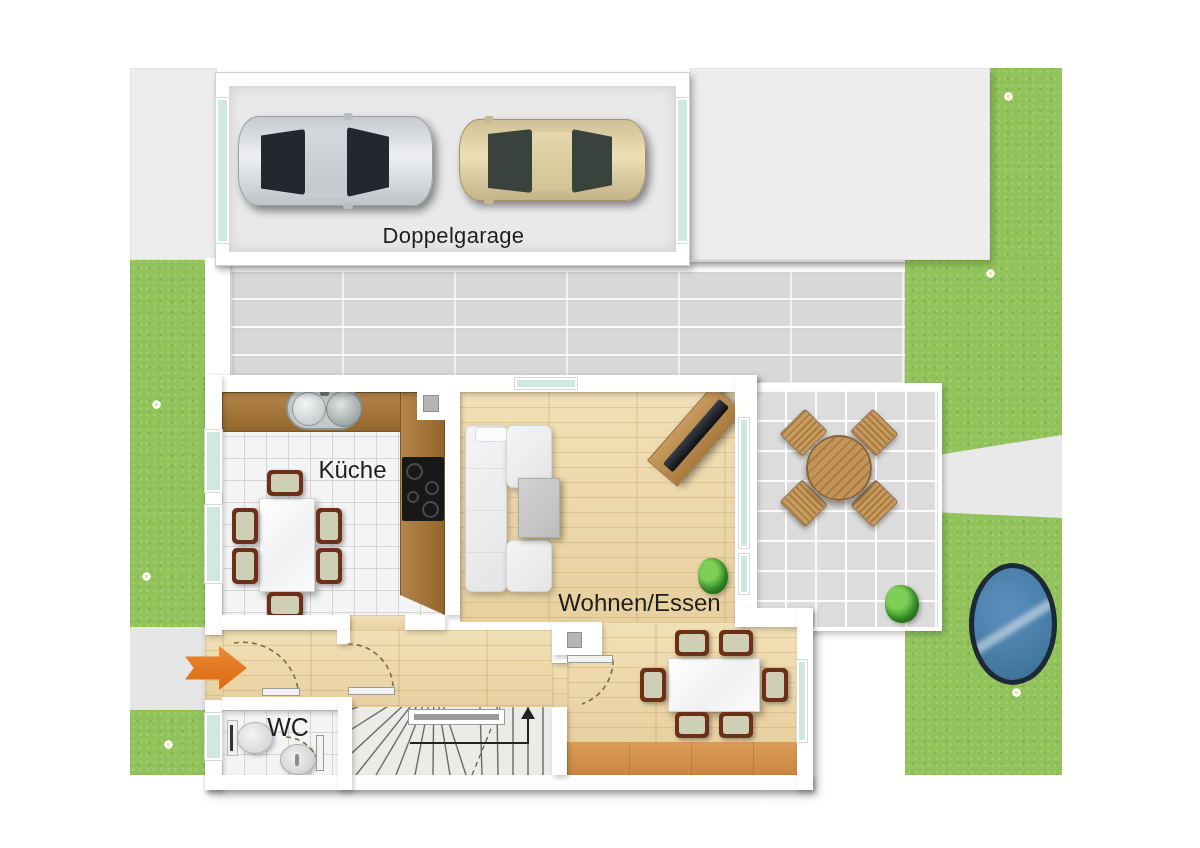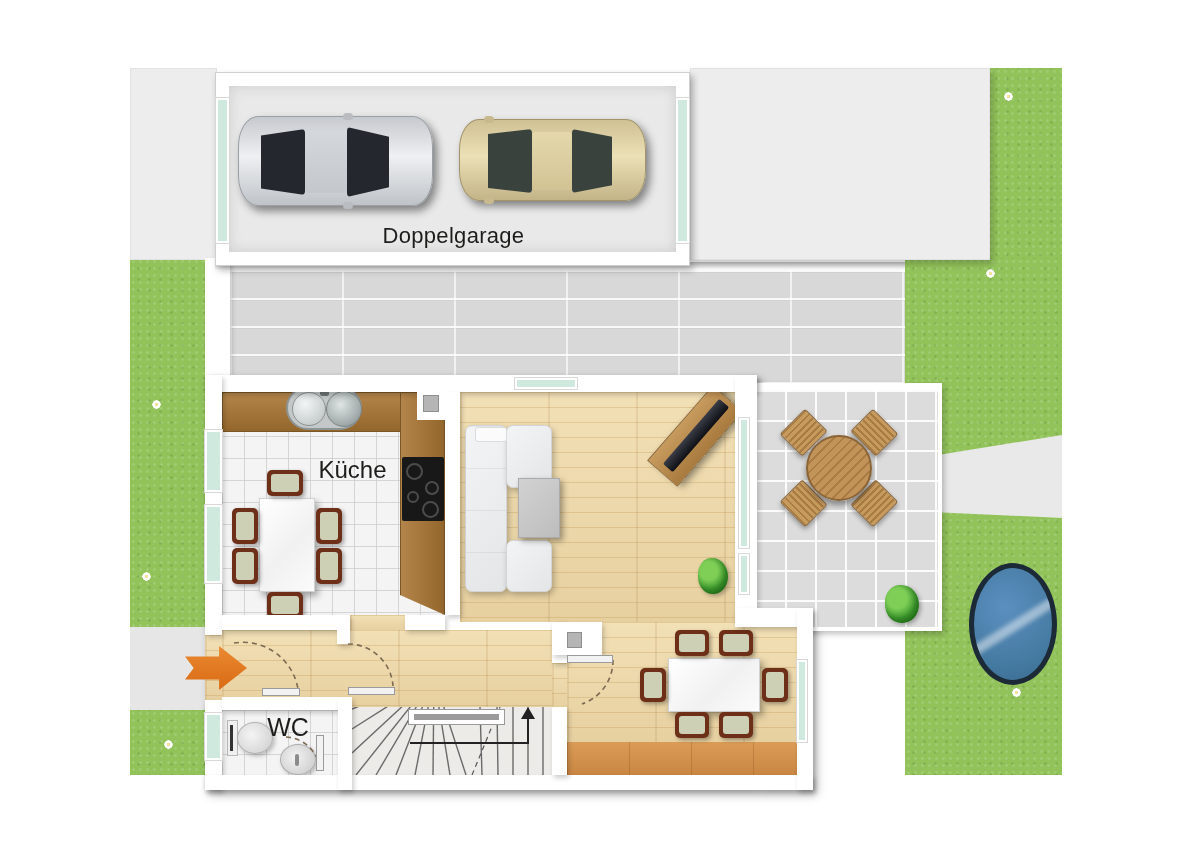--- a/index.html
+++ b/index.html
@@ -269,20 +269,21 @@
   </svg>
 
   <div class="a" style="left:132px;top:620px;width:38px;height:8px;background:#f2f2f2;border:1px solid #9a9a9a;box-sizing:border-box;"></div>
   <div class="a" style="left:218px;top:619px;width:47px;height:8px;background:#f2f2f2;border:1px solid #9a9a9a;box-sizing:border-box;"></div>
   <div class="a" style="left:437px;top:587px;width:46px;height:8px;background:#f2f2f2;border:1px solid #9a9a9a;box-sizing:border-box;"></div>
   <div class="a" style="left:186px;top:667px;width:8px;height:36px;background:#f2f2f2;border:1px solid #9a9a9a;box-sizing:border-box;"></div>
 
   <div class="a" style="left:55px;top:578px;width:62px;height:44px;background:linear-gradient(180deg,#ea8a33,#d96a12);clip-path:polygon(0 24%,55% 24%,55% 0,100% 50%,55% 100%,55% 76%,0 76%,14% 50%);filter:drop-shadow(2px 2px 2px rgba(0,0,0,.35));"></div>
 
   <div class="a roomLabel" style="left:160px;top:388px;width:125px;font-size:24px;">Küche</div>
+  <div class="a roomLabel" style="left:417px;top:521px;width:185px;font-size:24px;">Wohnen/Essen</div>
   <div class="a roomLabel" style="left:120px;top:645px;width:76px;font-size:25px;">WC</div>
 
   <div class="a daisy" style="left:874px;top:24px;"></div>
   <div class="a daisy" style="left:856px;top:201px;"></div>
   <div class="a daisy" style="left:22px;top:332px;"></div>
   <div class="a daisy" style="left:12px;top:504px;"></div>
   <div class="a daisy" style="left:34px;top:672px;"></div>
   <div class="a daisy" style="left:882px;top:620px;"></div>
 
  </div>

